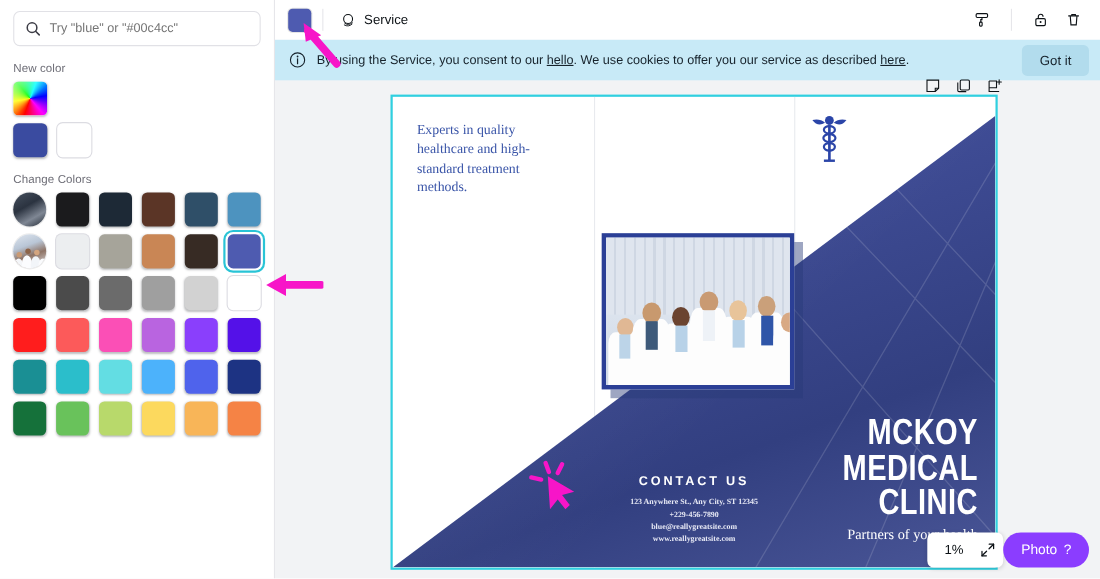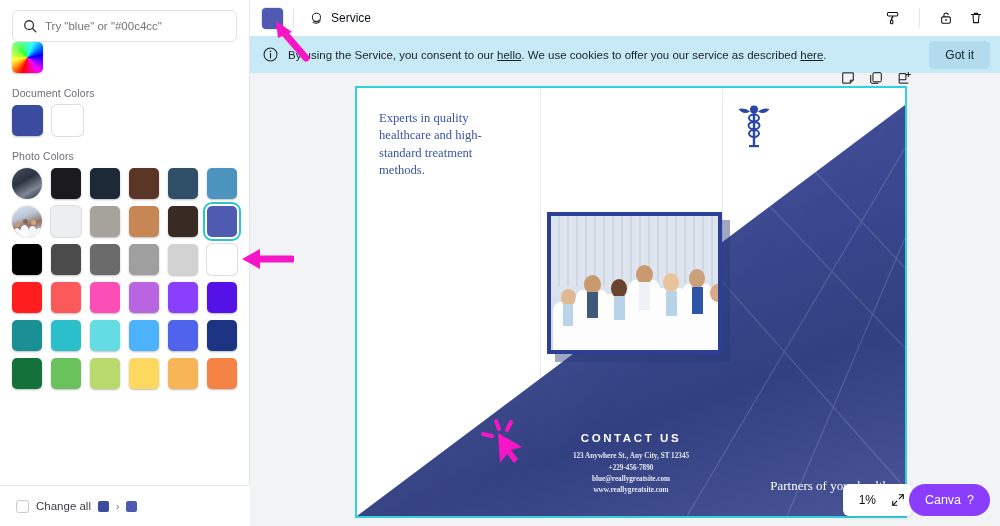--- a/index.html
+++ b/index.html
@@ -206,31 +206,31 @@
     <div class="search-wrap">
       <div class="search">
         <svg width="14" height="14" viewBox="0 0 16 16">
           <circle cx="7" cy="7" r="5" fill="none" stroke="#3d3d46" stroke-width="1.6"></circle>
           <line x1="10.7" y1="10.7" x2="14.5" y2="14.5" stroke="#3d3d46" stroke-width="1.6" stroke-linecap="round"></line>
         </svg>
         <input type="text" placeholder="Try &quot;blue&quot; or &quot;#00c4cc&quot;" style="">
       </div>
     </div>
 
+    <div class="sec-label">New color</div>
     <div class="swatch-row">
       <div class="rainbow"></div>
     </div>
 
-    <div class="sec-label">Document Colors</div>
     <div class="swatch-row">
       <div class="sw" style="background:#3a4ba0"></div>
       <div class="sw bordered" style="background:#ffffff"></div>
     </div>
 
-    <div class="sec-label">Photo Colors</div>
+    <div class="sec-label">Change Colors</div>
     <div class="swatch-row">
       <div class="photo-av av1"></div>
       <div class="sw" style="background:#1b1b1d"></div>
       <div class="sw" style="background:#1d2936"></div>
       <div class="sw" style="background:#5b3526"></div>
       <div class="sw" style="background:#2f4f68"></div>
       <div class="sw" style="background:#4d93bf"></div>
     </div>
     <div class="swatch-row">
       <div class="photo-av av2">
@@ -278,27 +278,20 @@
     </div>
     <div class="swatch-row">
       <div class="sw" style="background:#15713a"></div>
       <div class="sw" style="background:#69c25b"></div>
       <div class="sw" style="background:#b8d96b"></div>
       <div class="sw" style="background:#fcd95e"></div>
       <div class="sw" style="background:#f8b558"></div>
       <div class="sw" style="background:#f58345"></div>
     </div>
 
-    <div class="changeall">
-      <div class="cbx"></div>
-      <span class="ca-label">Change all</span>
-      <span class="chip" style="background:#3a4ba0"></span>
-      <span class="chev">›</span>
-      <span class="chip" style="background:#4e5bb0"></span>
-    </div>
   </aside>
 
   <section class="main">
 
     <div class="topbar">
       <div class="tb-swatch" style="background:#4e5bb0"></div>
       <div class="tb-div"></div>
       <div class="tb-btn">
         <svg width="15" height="15" viewBox="0 0 20 20">
           <circle cx="8.6" cy="8.4" r="5.4" fill="none" stroke="#0d1216" stroke-width="1.3"></circle>
@@ -427,35 +420,40 @@
         </div>
 
         <div class="contact">
           <h4>CONTACT US</h4>
           <p>123 Anywhere St., Any City, ST 12345</p>
           <p>+229-456-7890</p>
           <p>blue@reallygreatsite.com</p>
           <p>www.reallygreatsite.com</p>
         </div>
 
+        <div class="clinic">
+          <div class="line">MCKOY</div>
+          <div class="line">MEDICAL</div>
+          <div class="line">CLINIC</div>
+        </div>
         <div class="tagline">Partners of your health</div>
       </div>
     </div>
 
     <div class="zoombar">
       <span class="zoompct">1%</span>
       <svg width="16" height="16" viewBox="0 0 20 20">
         <path d="M11.6 3.4 h5 v5" fill="none" stroke="#0d1216" stroke-width="1.4" stroke-linecap="round" stroke-linejoin="round"></path>
         <path d="M8.4 16.6 h-5 v-5" fill="none" stroke="#0d1216" stroke-width="1.4" stroke-linecap="round" stroke-linejoin="round"></path>
         <path d="M16.6 3.4 L11.4 8.6 M3.4 16.6 L8.6 11.4" stroke="#0d1216" stroke-width="1.4" stroke-linecap="round"></path>
       </svg>
     </div>
 
     <button class="help">
-      <span>Canva</span>
+      <span>Photo</span>
       <span>?</span>
     </button>
   </section>
 
   <svg class="arrow" style="left:262px;top:18px;width:60px;height:44px;" viewBox="0 0 60 44">
     <path d="M44 40 L18 10" stroke="#f715c8" stroke-width="7" stroke-linecap="round"></path>
     <path d="M14 3 L30 14 L16 20 Z" fill="#f715c8"></path>
   </svg>
 
   <svg class="arrow" style="left:230px;top:245px;width:64px;height:28px;" viewBox="0 0 64 28">

